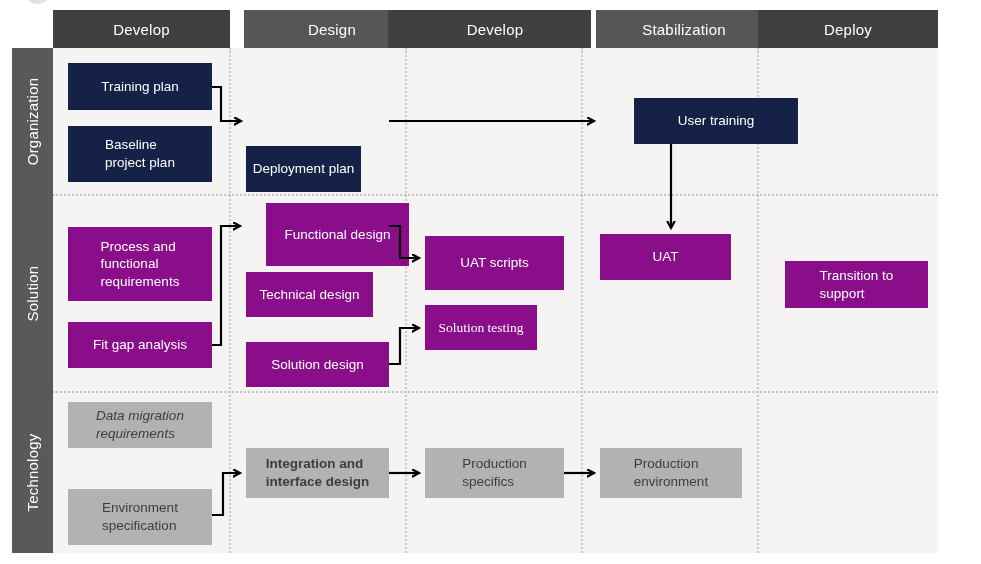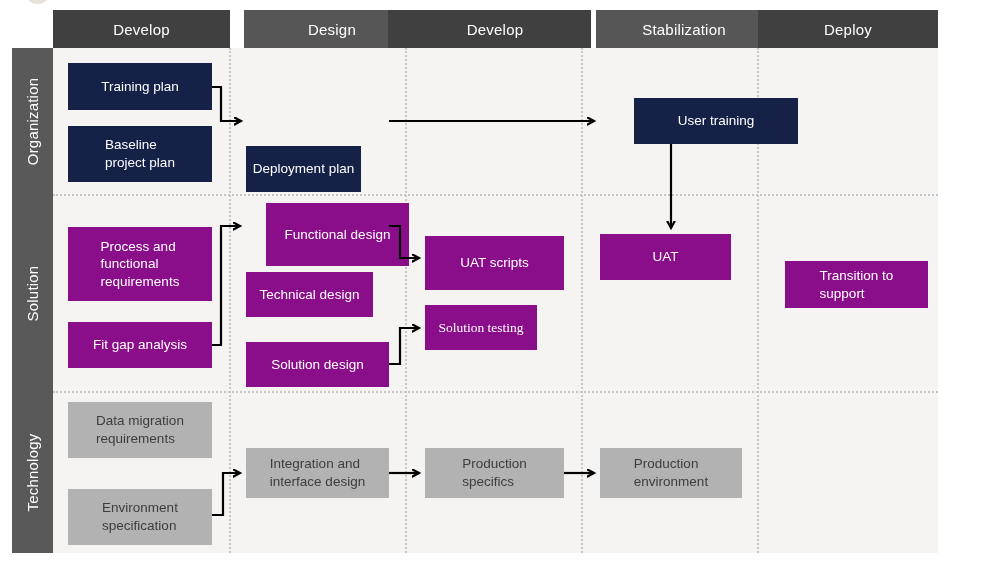--- a/index.html
+++ b/index.html
@@ -89,25 +89,25 @@
 requirements</div>
       <div class="node c-purple" style="left: 68px; top: 322px; width: 144px; height: 46px;">Fit gap analysis</div>
       <div class="node c-purple" style="left: 246px; top: 203px; width: 143px; height: 63px; margin-left: 20px;">Functional design</div>
       <div class="node c-purple" style="left: 246px; top: 272px; width: 127px; height: 45px;">Technical design</div>
       <div class="node c-purple" style="left: 246px; top: 342px; width: 143px; height: 45px;">Solution design</div>
       <div class="node c-purple" style="left: 425px; top: 236px; width: 139px; height: 54px;">UAT scripts</div>
       <div class="node c-purple" style="left: 425px; top: 305px; width: 112px; height: 45px; font-family: Liberation Serif, serif;">Solution testing</div>
       <div class="node c-purple" style="left: 600px; top: 234px; width: 131px; height: 46px;">UAT</div>
       <div class="node c-purple" style="left: 785px; top: 261px; width: 143px; height: 47px;">Transition to
 support</div>
-      <div class="node c-gray" style="left: 68px; top: 402px; width: 144px; height: 56px;">Data migration
+      <div class="node c-gray" style="left: 68px; top: 402px; width: 144px; height: 46px; font-style: italic;">Data migration
 requirements</div>
       <div class="node c-gray" style="left: 68px; top: 489px; width: 144px; height: 56px;">Environment
 specification</div>
-      <div class="node c-gray" style="left: 246px; top: 448px; width: 143px; height: 50px;">Integration and
+      <div class="node c-gray" style="left: 246px; top: 448px; width: 143px; height: 50px; font-weight: bold;">Integration and
 interface design</div>
       <div class="node c-gray" style="left: 425px; top: 448px; width: 139px; height: 50px;">Production
 specifics</div>
       <div class="node c-gray" style="left: 600px; top: 448px; width: 142px; height: 50px;">Production
 environment</div>
     </div>
 
   <svg class="wires" width="981" height="564">
     <defs>
       <marker id="arrow" markerWidth="11" markerHeight="11" refX="7.5" refY="4.5" orient="auto" markerUnits="userSpaceOnUse">

